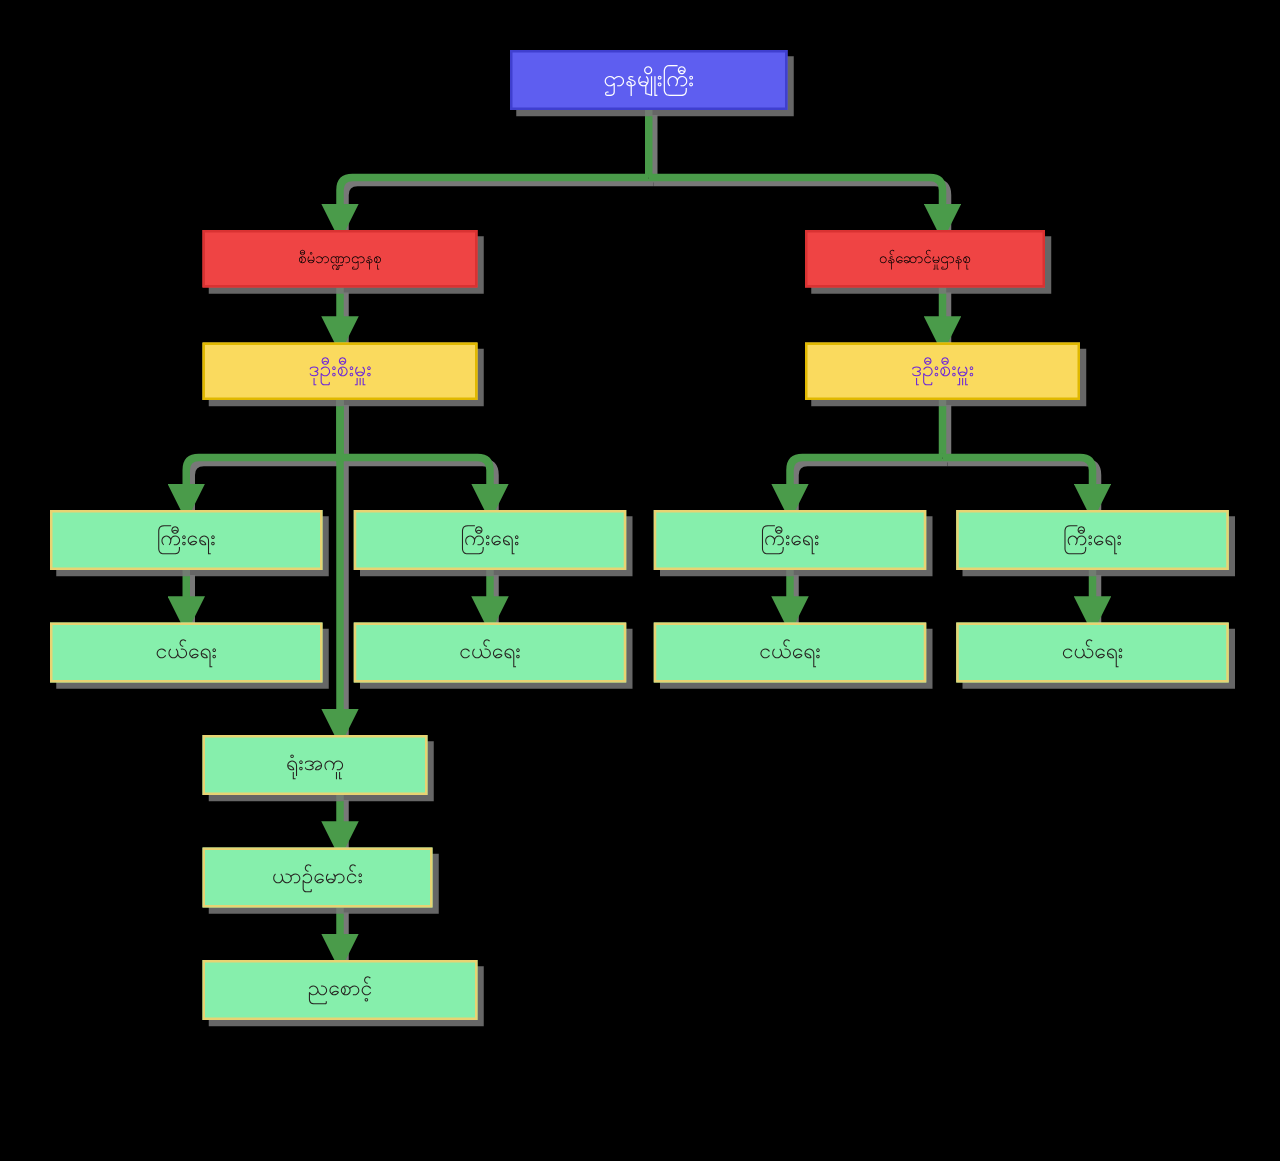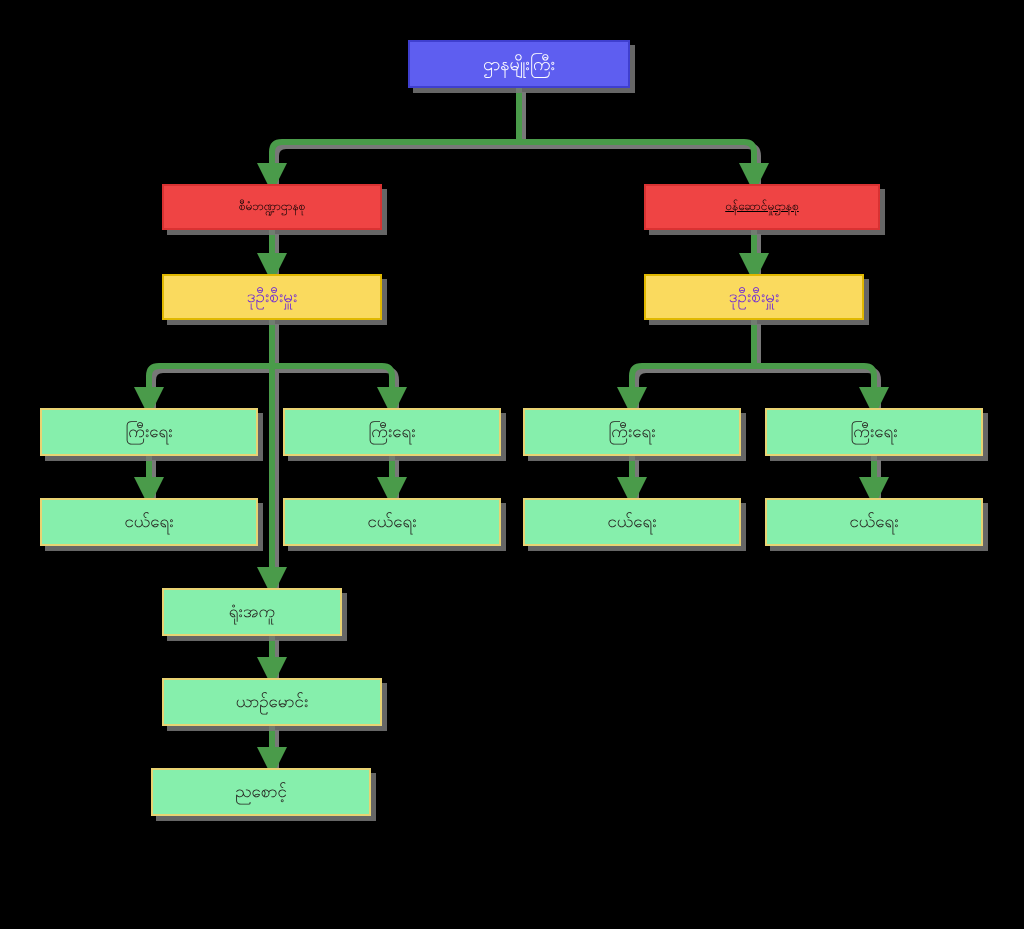--- a/index.html
+++ b/index.html
@@ -117,21 +117,21 @@
       <path d="M 272 636 L 272 678" fill="none" stroke="#4a9b4a" stroke-width="6" stroke-linecap="butt" stroke-linejoin="round" marker-end="url(#arrow)"></path>
       <path d="M 272 726 L 272 768" fill="none" stroke="#4a9b4a" stroke-width="6" stroke-linecap="butt" stroke-linejoin="round" marker-end="url(#arrow)"></path>
     </svg>
   <div id="node-layer">
       <div class="node style-root" style="left: 408px; top: 40px; width: 222px; height: 48px;">
         <span class="node-label">ဌာနမျိုးကြီး</span>
       </div>
       <div class="node style-unit" style="left: 162px; top: 184px; width: 220px; height: 46px;">
         <span class="node-label">စီမံဘဏ္ဍာဌာနစု</span>
       </div>
-      <div class="node style-unit" style="left: 644px; top: 184px; width: 236px; height: 46px; text-decoration: underline;">
+      <div class="node style-unit" style="left: 644px; top: 184px; width: 192px; height: 46px;">
         <span class="node-label">ဝန်ဆောင်မှုဌာနစု</span>
       </div>
       <div class="node style-deputy" style="left: 162px; top: 274px; width: 220px; height: 46px;">
         <span class="node-label">ဒုဦးစီးမှူး</span>
       </div>
       <div class="node style-deputy" style="left: 644px; top: 274px; width: 220px; height: 46px;">
         <span class="node-label">ဒုဦးစီးမှူး</span>
       </div>
       <div class="node style-staff" style="left: 40px; top: 408px; width: 218px; height: 48px;">
         <span class="node-label">ကြီးရေး</span>
@@ -153,20 +153,20 @@
       </div>
       <div class="node style-staff" style="left: 523px; top: 498px; width: 218px; height: 48px;">
         <span class="node-label">ငယ်ရေး</span>
       </div>
       <div class="node style-staff" style="left: 765px; top: 498px; width: 218px; height: 48px;">
         <span class="node-label">ငယ်ရေး</span>
       </div>
       <div class="node style-staff" style="left: 162px; top: 588px; width: 180px; height: 48px;">
         <span class="node-label">ရုံးအကူ</span>
       </div>
-      <div class="node style-staff" style="left: 162px; top: 678px; width: 220px; height: 48px;">
+      <div class="node style-staff" style="left: 162px; top: 678px; width: 184px; height: 48px;">
         <span class="node-label">ယာဉ်မောင်း</span>
       </div>
-      <div class="node style-staff" style="left: 151px; top: 768px; width: 220px; height: 48px;">
+      <div class="node style-staff" style="left: 162px; top: 768px; width: 220px; height: 48px;">
         <span class="node-label">ညစောင့်</span>
       </div>
     </div>
 </div>
 
 </body></html>

